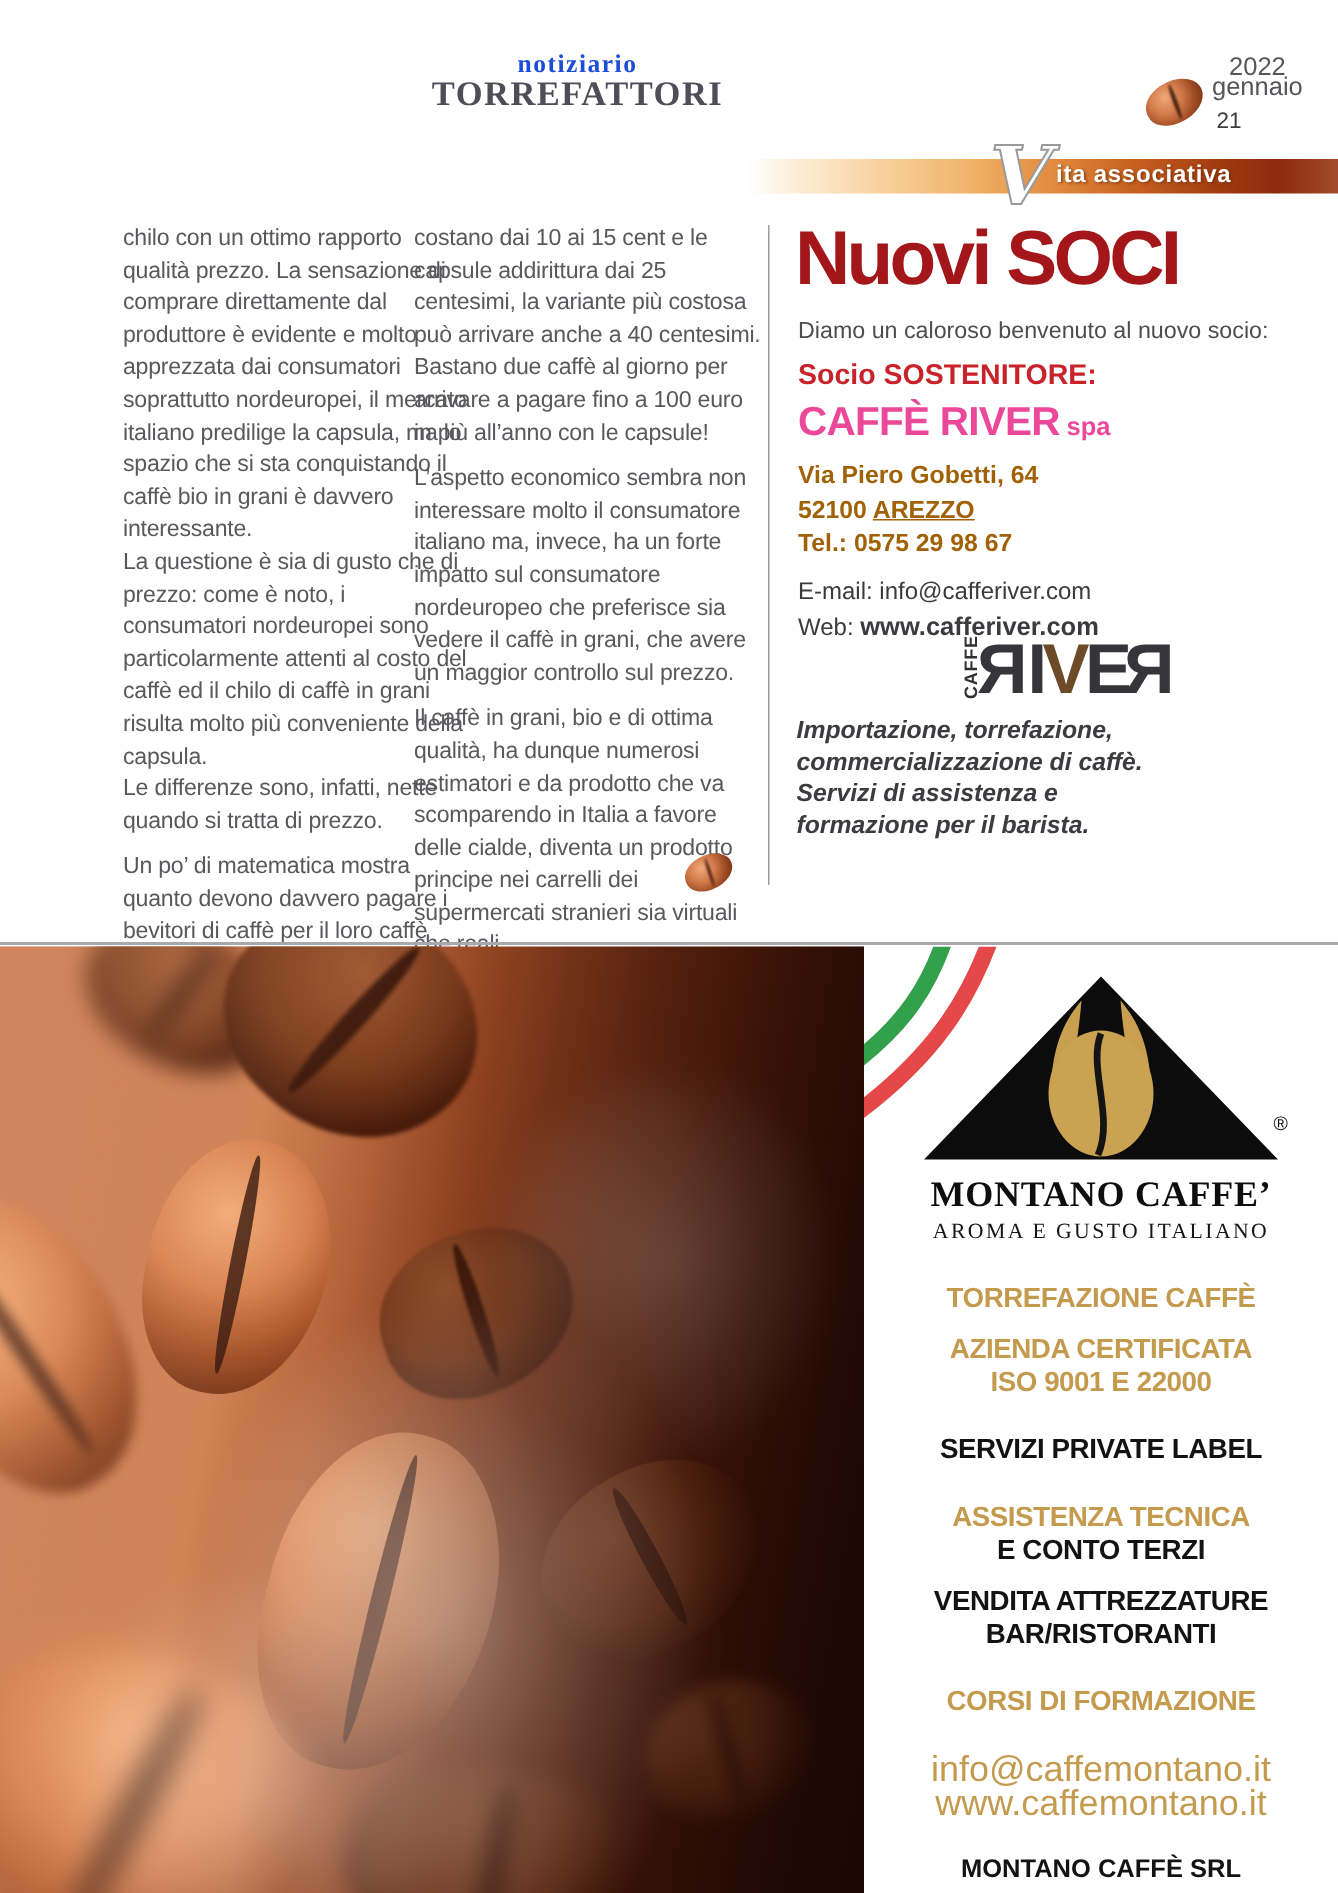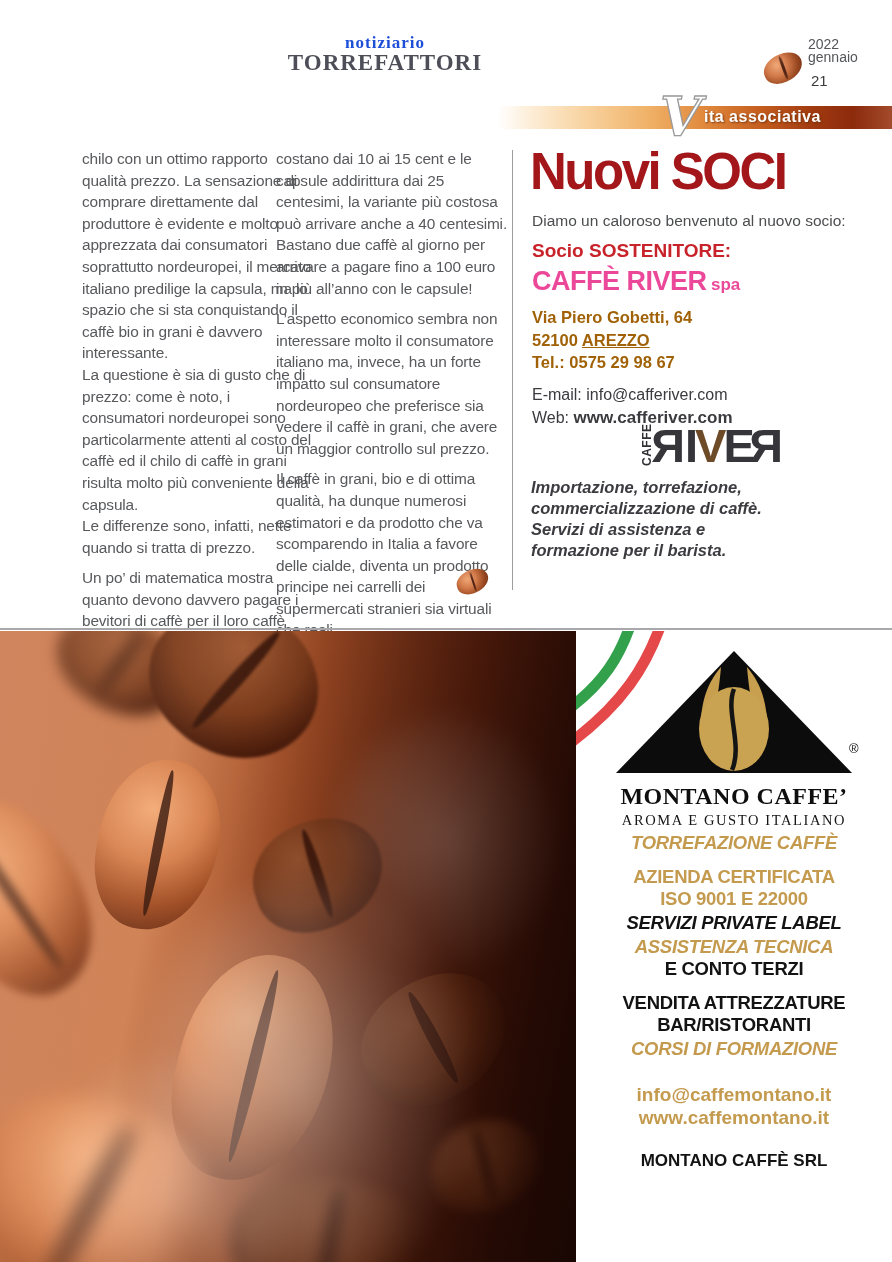--- a/index.html
+++ b/index.html
@@ -5,21 +5,21 @@
   html,body{margin:0;padding:0;background:#e8e8e8;}
   .page{position:relative;width:892px;height:1262px;background:#fff;overflow:hidden;
         font-family:"Liberation Sans",sans-serif;margin:0 auto;}
 
   
   .masthead{position:absolute;left:278px;top:34px;width:214px;text-align:center;}
   .masthead-top{font-family:"Liberation Serif",serif;font-weight:700;font-size:17px;
       color:#1d4ed8;letter-spacing:1px;line-height:17px;}
   .masthead-main{font-family:"Liberation Serif",serif;font-weight:700;font-size:23px;
       color:#4e4e58;letter-spacing:1px;line-height:24px;}
-  .issue-block{position:absolute;left:808px;top:38px;font-size:14px;color:#55565a;line-height:13px;}
+  .issue-block{position:absolute;left:808px;top:38px;font-size:17px;color:#55565a;line-height:13px;text-align:center;}
   .page-number{position:absolute;left:811px;top:72px;font-size:15px;color:#3c3c3f;}
   .bean{border-radius:52% 48% 55% 45%;
       background:radial-gradient(circle at 38% 32%, #f0a878 0%, #d27a4a 35%, #9c4a22 65%, #5e2410 100%);}
   .bean::after{content:"";position:absolute;left:47%;top:7%;width:7%;height:85%;
       background:#38130a;border-radius:50%;transform:rotate(4deg);opacity:.85;filter:blur(.6px);}
   .bean{position:absolute;}
   .header-bean{left:763px;top:54px;width:40px;height:28px;transform:rotate(-24deg);}
 
   
   .banner{position:absolute;left:498px;top:106px;width:394px;height:23px;
@@ -87,24 +87,24 @@
      text-align:center;overflow:hidden;}
   .flag-ribbon{position:absolute;left:0;top:0;}
   .montano-logo{margin-top:18px;position:relative;display:inline-block;}
   .brand-name{font-family:"Liberation Serif",serif;font-weight:700;font-size:24px;
      letter-spacing:.5px;color:#0e0e0e;margin-top:2px;}
   .brand-tagline{font-family:"Liberation Serif",serif;font-size:14.5px;letter-spacing:1.6px;
      color:#151515;margin-top:2px;}
   .ad-line{font-weight:700;font-size:18.5px;letter-spacing:-.3px;line-height:21px;}
   .ad-line.gold{color:#c49a4e;}
   .ad-line.blk{color:#131313;}
-  .mt-lg{margin-top:3px;font-style:italic;}
+  .mt-lg{margin-top:24px;}
   .mt-md{margin-top:13px;}
   .mt-xs{margin-top:1px;}
-  .ad-contact{font-weight:700;font-size:19px;color:#c49a4e;line-height:23px;margin-top:24px;}
+  .ad-contact{font-weight:400;font-size:24px;color:#c49a4e;line-height:23px;margin-top:24px;}
   .ad-footer-name{font-weight:700;font-size:17px;color:#131313;margin-top:22px;}
 </style>
 </head>
 <body>
 
 <div class="page">
 
   <div class="masthead">
     <div class="masthead-top">notiziario</div>
     <div class="masthead-main">TORREFATTORI</div>

